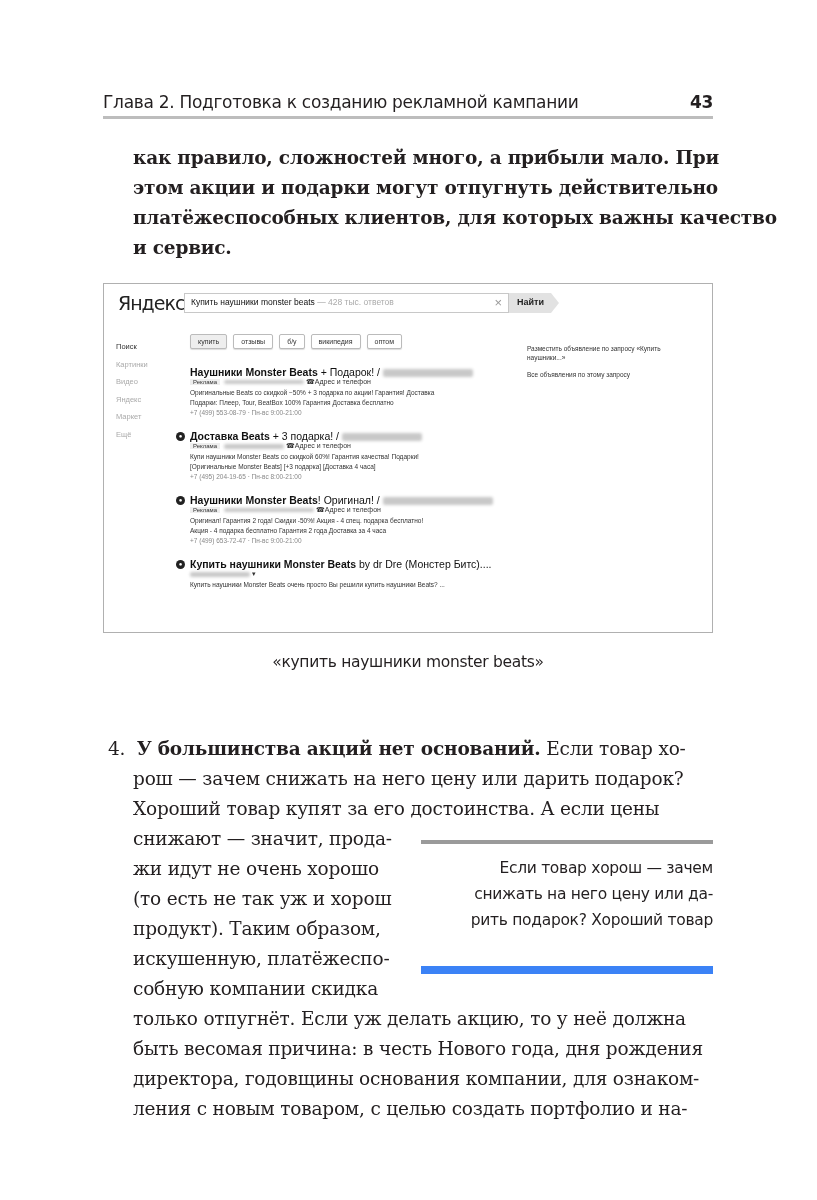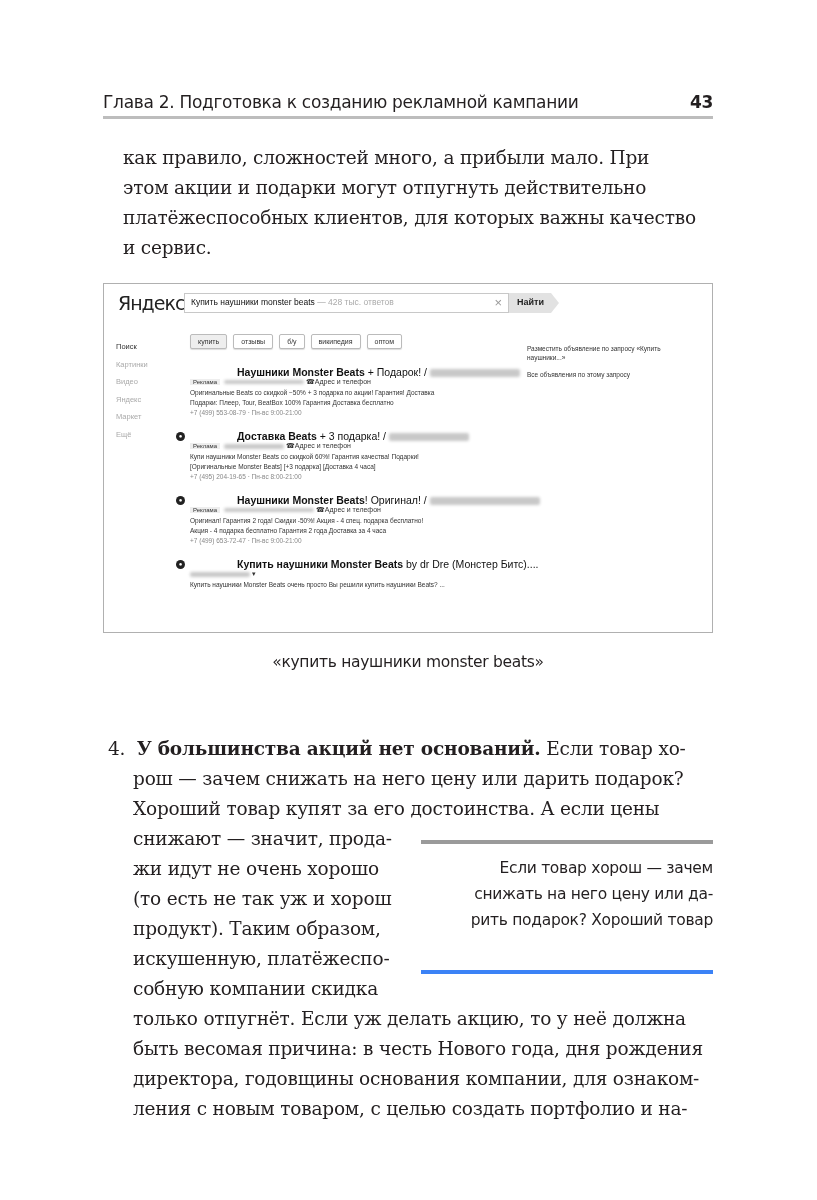--- a/index.html
+++ b/index.html
@@ -6,21 +6,21 @@
   body { width: 817px; height: 1200px; position: relative; overflow: hidden; color: #231f20; }
   .running-head {
     position: absolute; left: 103px; top: 90px; width: 610px; height: 26px;
     font-family: "DejaVu Sans", sans-serif; font-size: 17px; color: #231f20;
     border-bottom: 3px solid #bdbdbd; letter-spacing: -0.3px;
   }
   .running-head .title { position: absolute; left: 0; top: 2px; }
   .running-head .page-num { position: absolute; right: 0; top: 2px; font-weight: bold; }
 
   .serif { font-family: "DejaVu Serif", serif; font-size: 18.5px; line-height: 30px; color: #231f20; letter-spacing: -0.2px; }
-  .para-top { position: absolute; left: 123px; top: 143px; width: 580px; }
+  .para-top { position: absolute; left: 133px; top: 143px; width: 580px; font-weight: bold; }
   .para-top div { white-space: nowrap; }
 
   .shot {
     position: absolute; left: 103px; top: 283px; width: 608px; height: 348px;
     border: 1.5px solid #b0b0b0; background: #fff; overflow: hidden;
     font-family: "Liberation Sans", sans-serif; color: #222;
   }
   .ya-logo { position: absolute; left: 14px; top: 8px; font-size: 19px; font-family: "DejaVu Sans", sans-serif; letter-spacing: -1px; color: #222; }
   .ya-search { position: absolute; left: 80px; top: 9px; width: 325px; height: 20px; border: 1px solid #c8c8c8; box-sizing: border-box; }
   .ya-search .q { position: absolute; left: 6px; top: 3px; font-size: 8.5px; color: #111; white-space: nowrap; }
@@ -33,35 +33,35 @@
   .ya-nav div { font-size: 7.5px; color: #aaa; height: 17.5px; }
   .ya-nav div.active { color: #333; }
 
   .chips { position: absolute; left: 86px; top: 50px; display: flex; gap: 6px; }
   .chip { font-size: 7px; border: 1px solid #bbb; border-radius: 2px; padding: 3px 7px; background: #fff; color: #333; box-shadow: 0 1px 1px #ddd; }
   .chip.active { background: #eee; }
 
   .results { position: absolute; left: 70px; top: 82px; width: 330px; }
   .ad { position: relative; padding-left: 16px; margin-bottom: 11px; }
   .ad .mark { position: absolute; left: 2px; top: 2px; width: 9px; height: 9px; border-radius: 50%; background: #222; color: #fff; font-size: 6px; text-align: center; line-height: 9px; font-weight: bold; }
-  .ad .t { font-size: 10.5px; white-space: nowrap; color: #111; margin-left: 47px; }
+  .ad .t { font-size: 10.5px; white-space: nowrap; color: #111; }
   .ad .t b { font-weight: bold; }
   .blur { display: inline-block; height: 8px; background: #c8c8c8; filter: blur(1.5px); vertical-align: middle; border-radius: 2px; }
   .ad .meta { font-size: 7px; color: #333; white-space: nowrap; height: 11px; }
   .ad .meta .badge { background: #eee; padding: 0 3px; font-size: 6px; margin-right: 4px; }
   .ad .line { font-size: 6.5px; color: #333; white-space: nowrap; height: 10px; }
   .ad .line.muted { color: #888; }
 
   .side-right { position: absolute; left: 423px; top: 60px; width: 170px; font-size: 6.5px; color: #333; }
   .side-right div { margin-bottom: 8px; line-height: 9px; }
 
   .caption { position: absolute; left: 103px; top: 652px; width: 610px; text-align: center; font-family: "DejaVu Sans", sans-serif; font-size: 15.5px; line-height: 21px; color: #231f20; letter-spacing: -0.3px; }
   .pull {
     position: absolute; left: 421px; top: 840px; width: 292px; height: 134px;
-    border-top: 4px solid #9a9a9a; border-bottom: 4px solid #3b82f6; box-sizing: border-box;
+    border-top: 4px solid #9a9a9a; border-bottom: 8px solid #3b82f6; box-sizing: border-box;
     font-family: "DejaVu Sans", sans-serif; font-size: 15.5px; line-height: 26px; text-align: right; color: #231f20;
     padding-top: 11px; letter-spacing: -0.3px;
   }
   .pull div { white-space: nowrap; }
 </style>
 </head>
 <body>
 
 <div class="running-head">
   <span class="title">Глава 2. Подготовка к созданию рекламной кампании</span>

